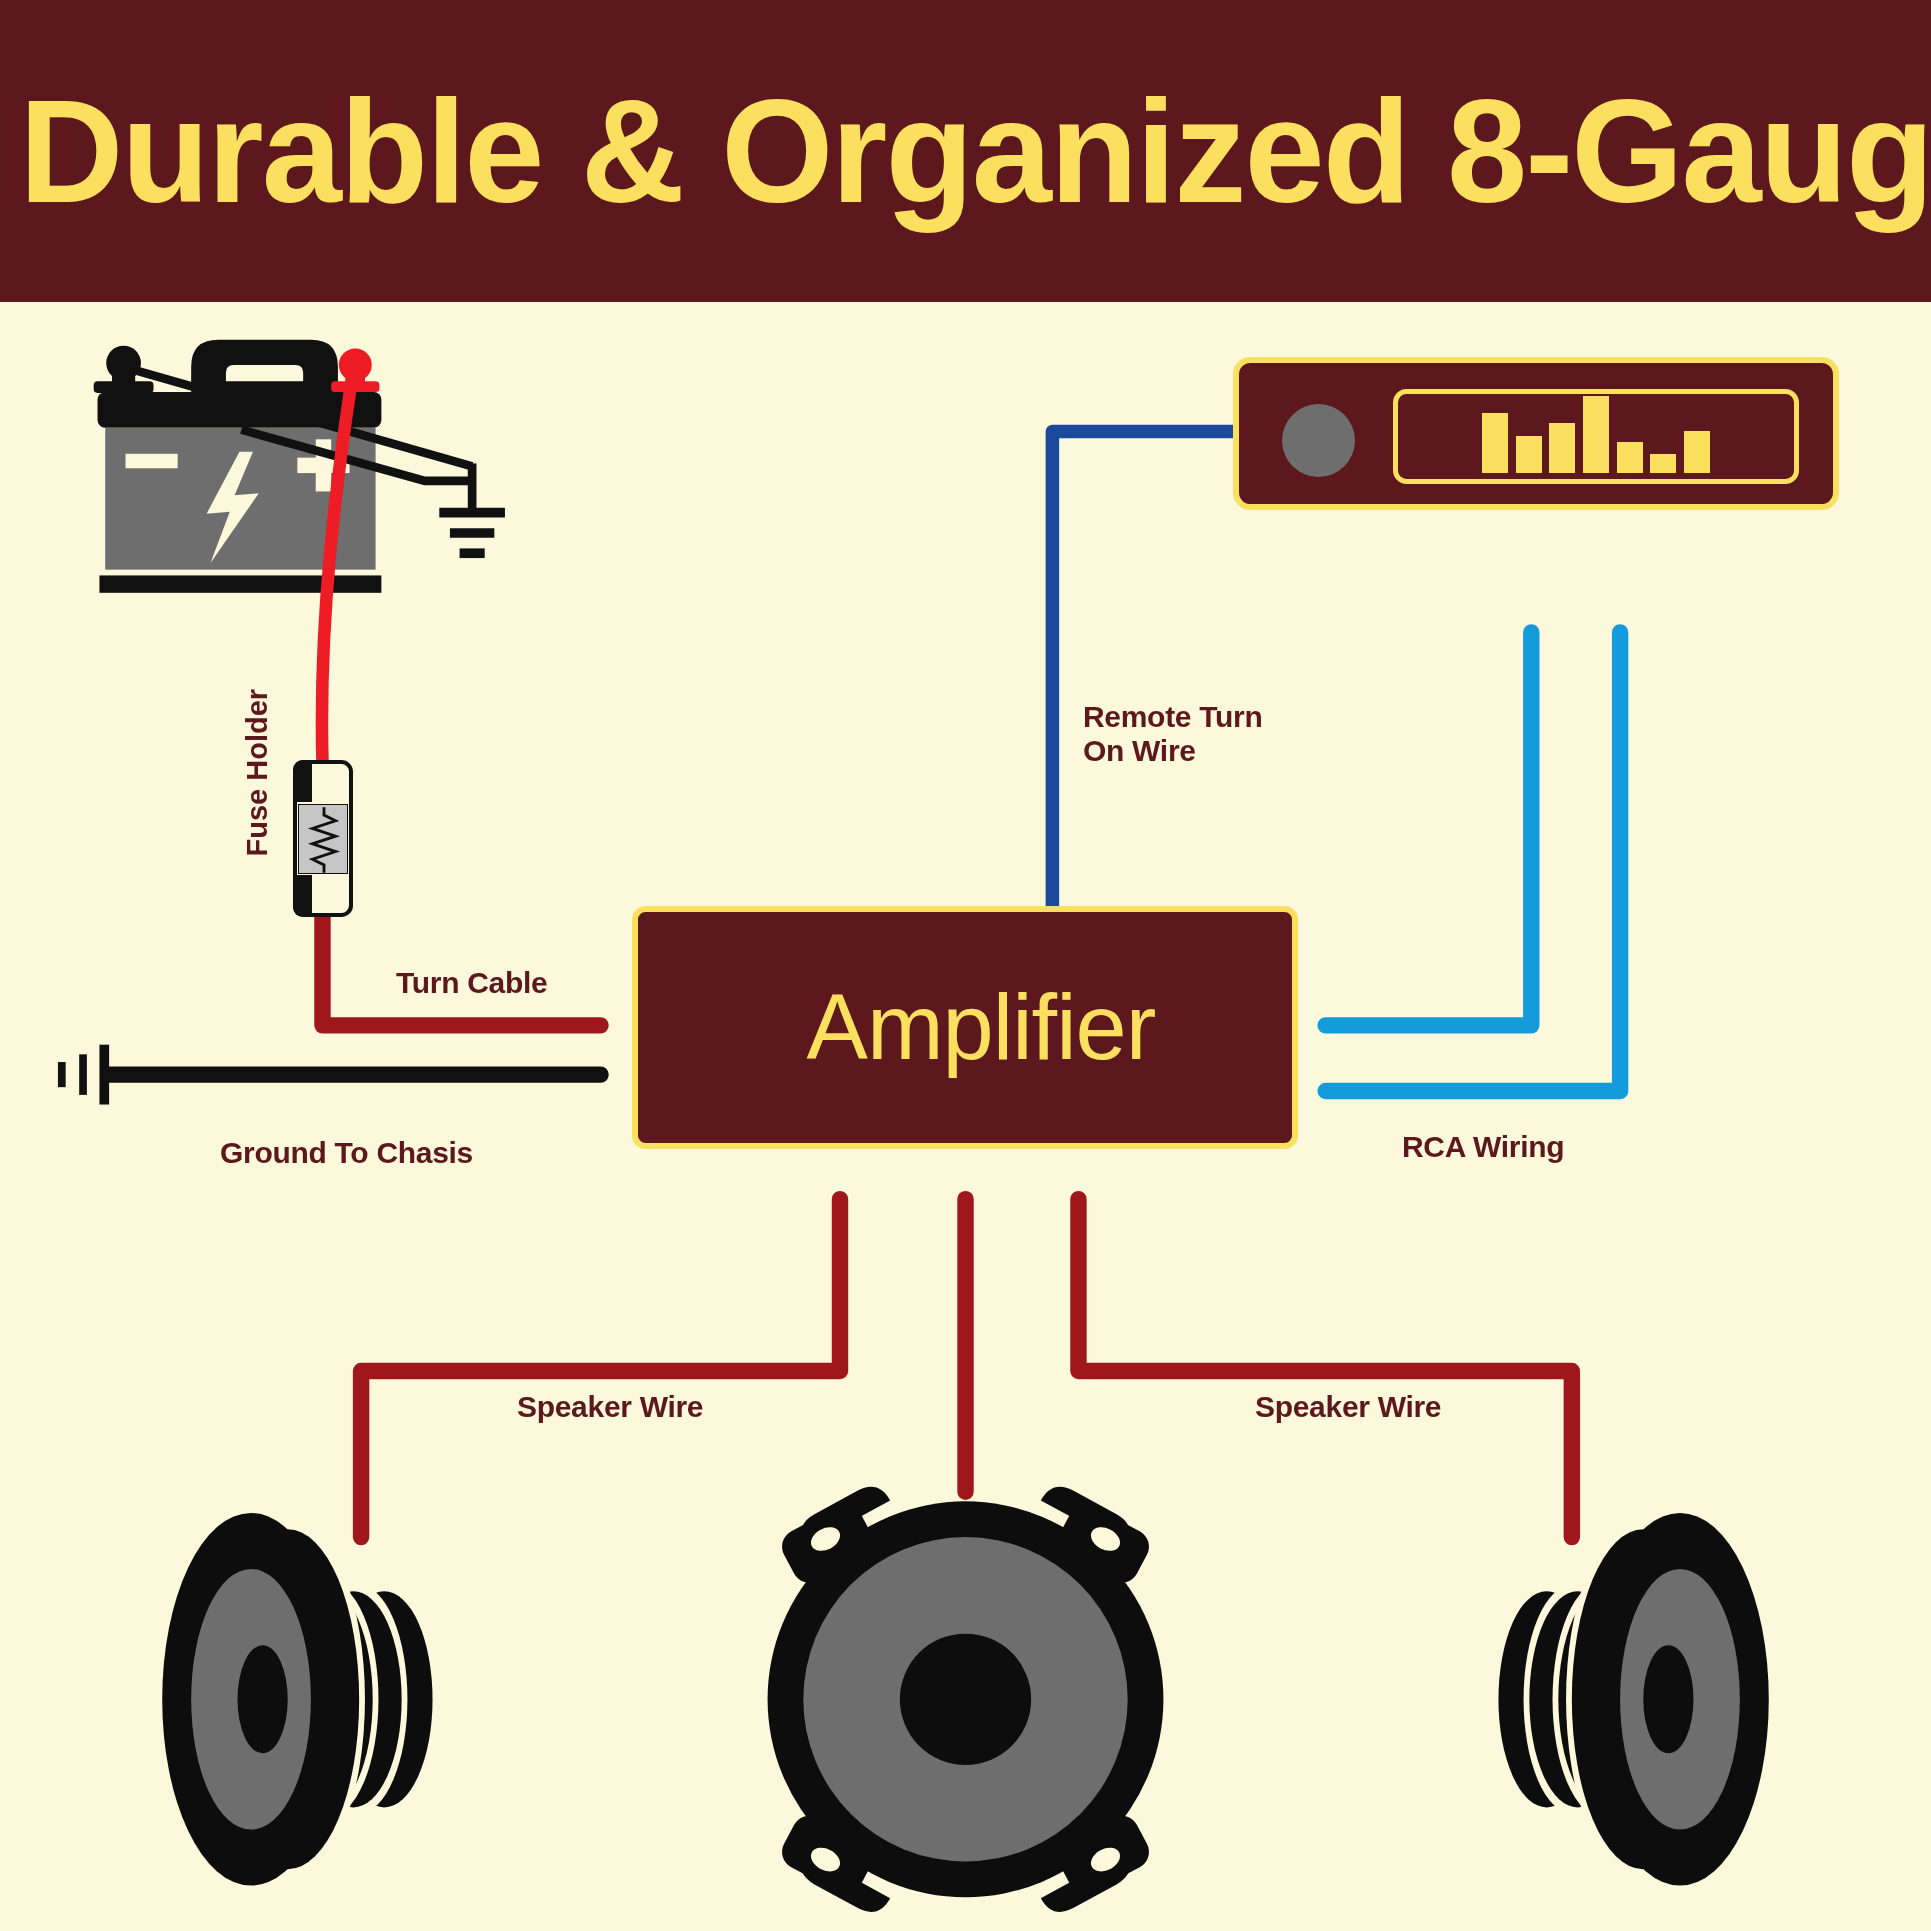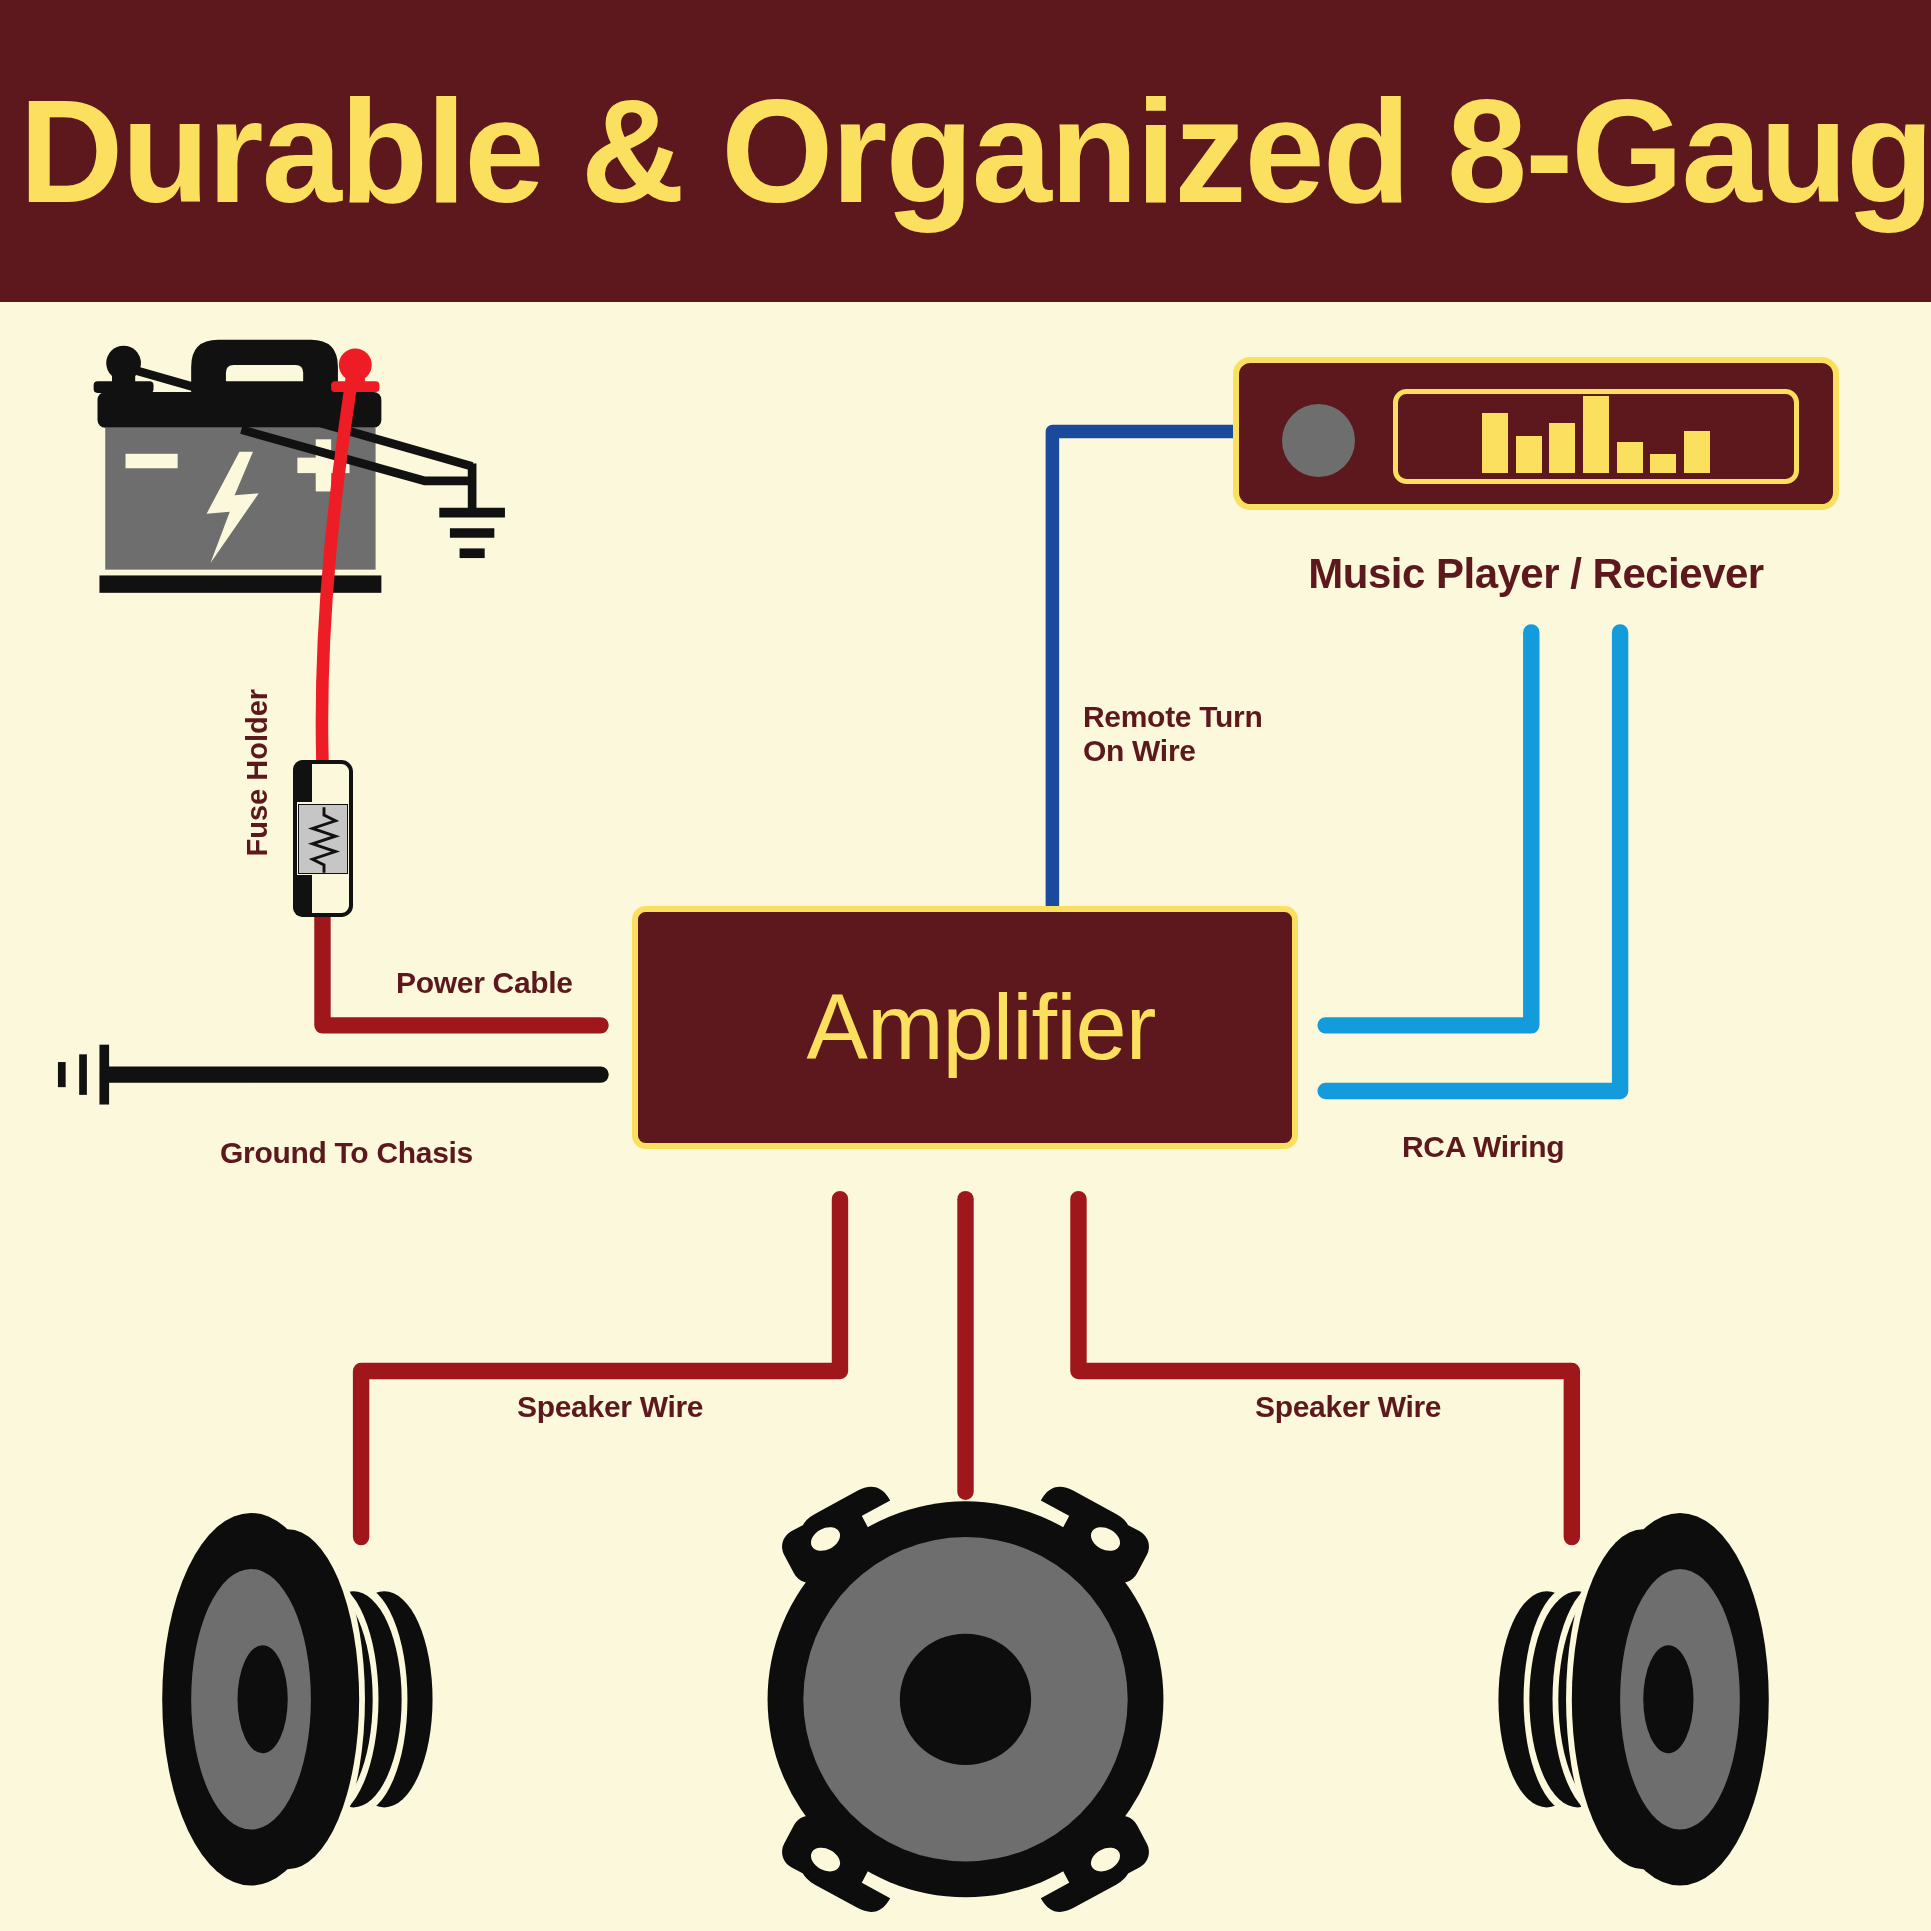--- a/index.html
+++ b/index.html
@@ -341,24 +341,23 @@
     <div id="player-display">
         <div class="eq-bar" style="height: 60px;"></div>
         <div class="eq-bar" style="height: 37px;"></div>
         <div class="eq-bar" style="height: 50px;"></div>
         <div class="eq-bar" style="height: 77px;"></div>
         <div class="eq-bar" style="height: 31px;"></div>
         <div class="eq-bar" style="height: 19.3px;"></div>
         <div class="eq-bar" style="height: 42px;"></div>
       </div>
   </div>
-  <div id="music-player-label">Music Player / Reciever</div>
-
-
-  <div class="label" style="left:396px; top:966px; width:232px; font-size:30px;">Power Cable</div>
+
+
+  <div class="label" style="left:396px; top:966px; width:232px; font-size:30px;">Turn Cable</div>
 
   <div class="label" style="left:220px; top:1108px; width:290px; font-size:30px;margin-top:28px;">Ground To Chasis</div>
 
   <div class="label" style="left:1083px; top:700px; width:212px; font-size:30px;">Remote Turn
 On Wire</div>
 
   <div class="label" style="left:1402px; top:1130px; width:241px; font-size:30px;">RCA Wiring</div>
 
   <div class="label" style="left:517px; top:1390px; width:270px; font-size:30px;">Speaker Wire</div>
 

